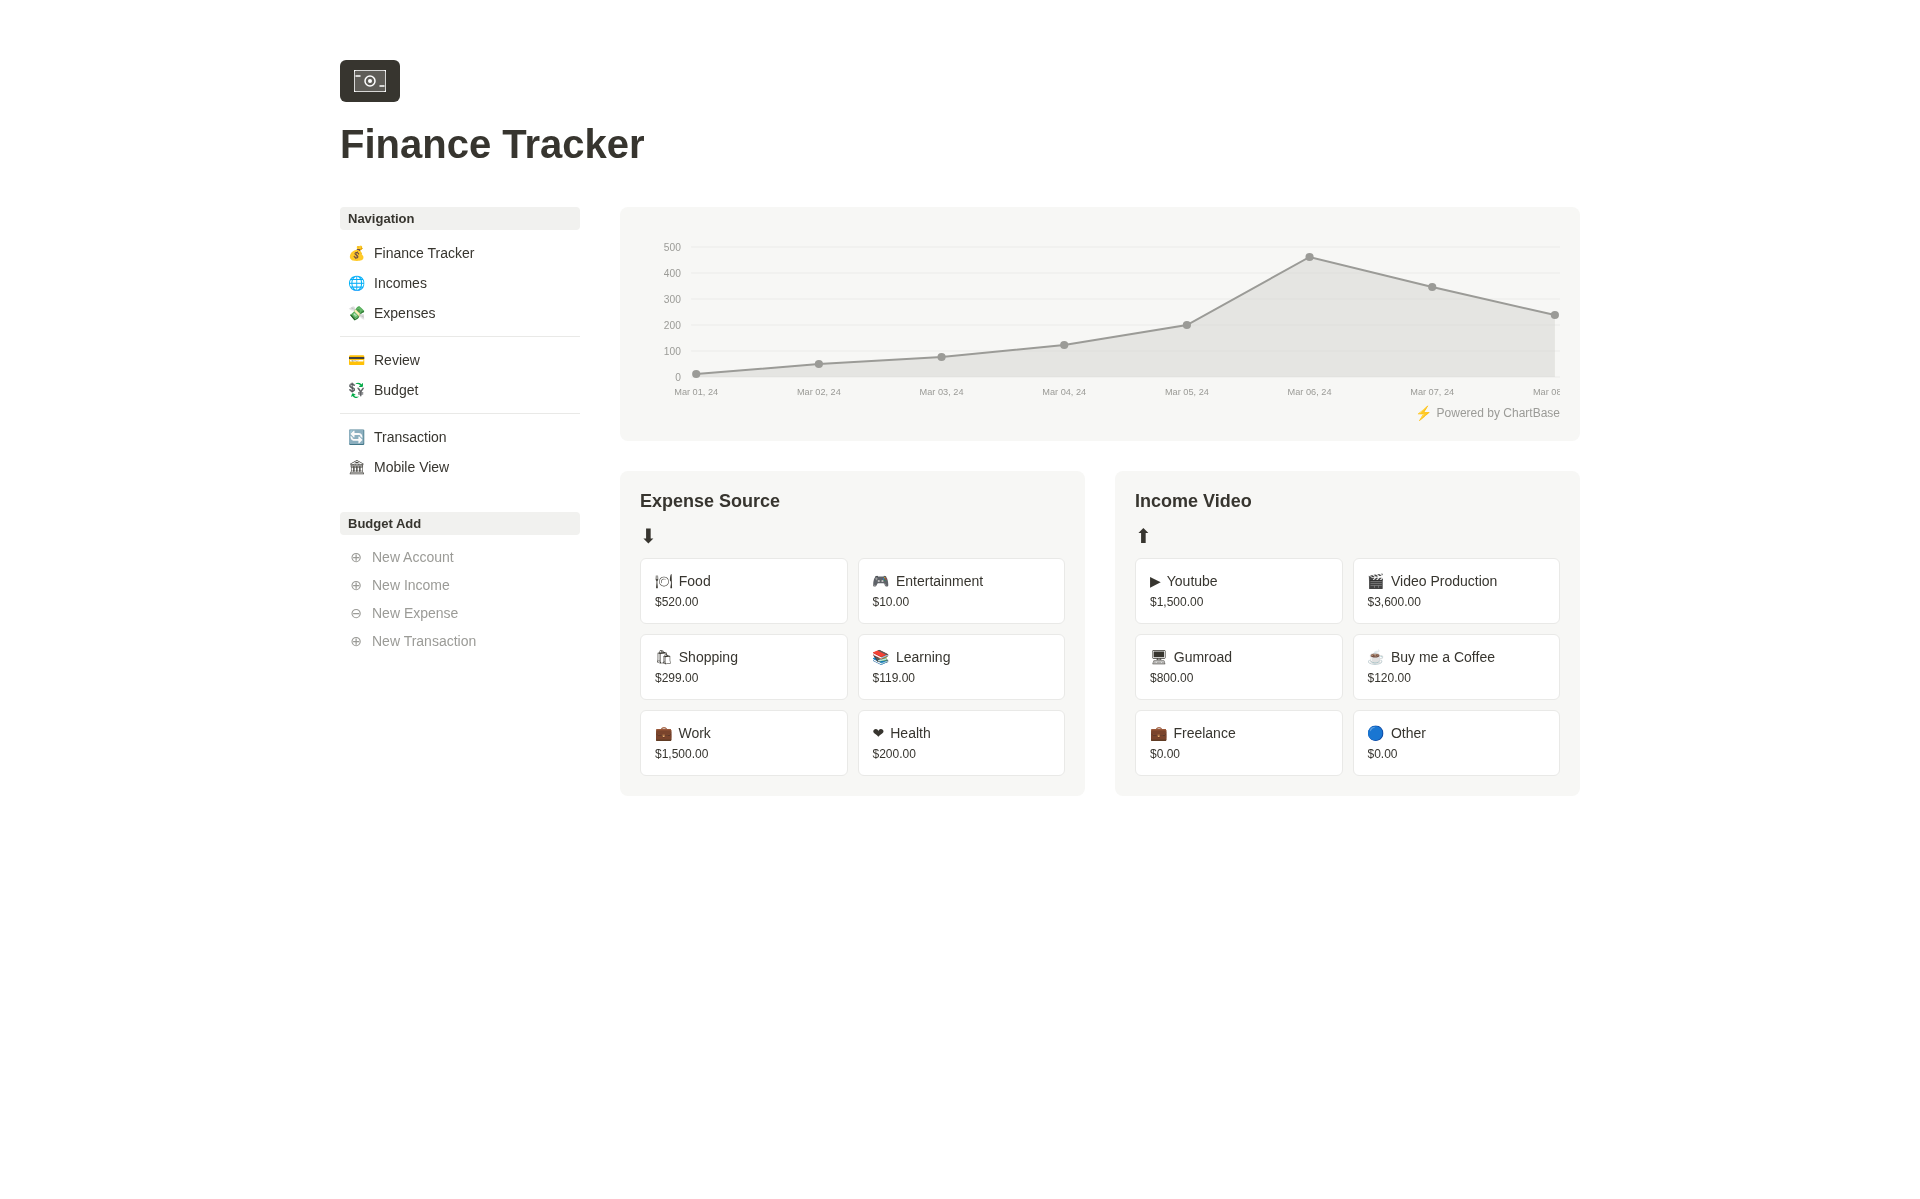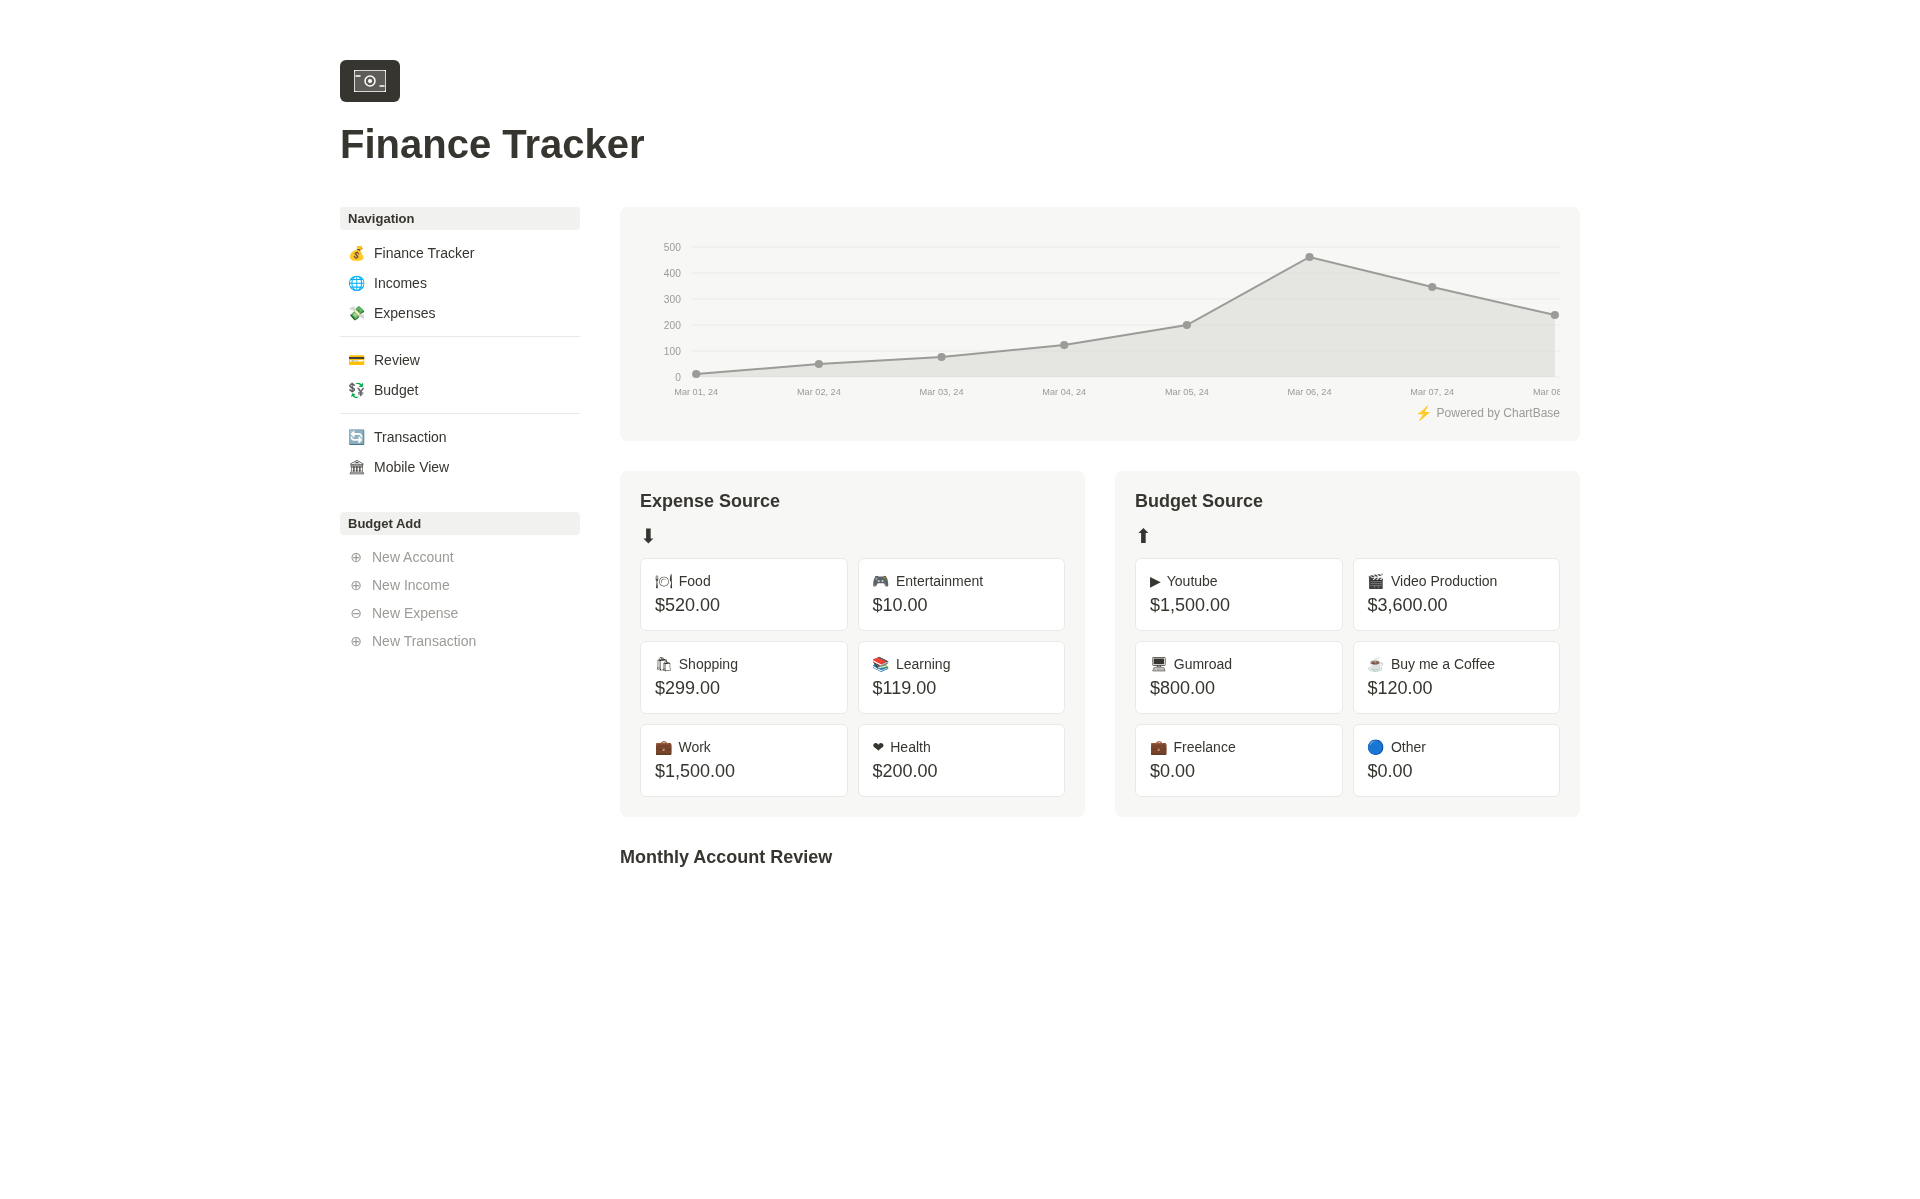--- a/index.html
+++ b/index.html
@@ -180,21 +180,21 @@
     .source-card-label {
       font-size: 14px;
       font-weight: 500;
       color: #37352f;
       display: flex;
       align-items: center;
       gap: 6px;
       margin-bottom: 6px;
     }
     .source-card-value {
-      font-size: 18px;
+      font-size: 12px;
       color: #37352f;
     }
     .monthly-title {
       font-size: 18px;
       font-weight: 600;
       color: #37352f;
       margin-top: 10px;
     }
   </style>
 </head>
@@ -373,21 +373,21 @@
     <div class="source-card-label">
       <span>❤</span>
       <span>Health</span>
     </div>
     <div class="source-card-value">$200.00</div>
   </div>
             </div>
         </div>
 
         <div class="source-section">
-          <div class="section-header">Budget Source</div>
+          <div class="section-header">Income Video</div>
           <span class="source-icon">⬆</span>
           <div class="source-grid" id="income-grid">
               <div class="source-card">
     <div class="source-card-label">
       <span>▶</span>
       <span>Youtube</span>
     </div>
     <div class="source-card-value">$1,500.00</div>
   </div>
               <div class="source-card">
@@ -422,16 +422,15 @@
     <div class="source-card-label">
       <span>🔵</span>
       <span>Other</span>
     </div>
     <div class="source-card-value">$0.00</div>
   </div>
             </div>
         </div>
       </div>
 
-      <div class="monthly-title">Monthly Account Review</div>
     </div>
   </div>
 </div>
 
 </body></html>

